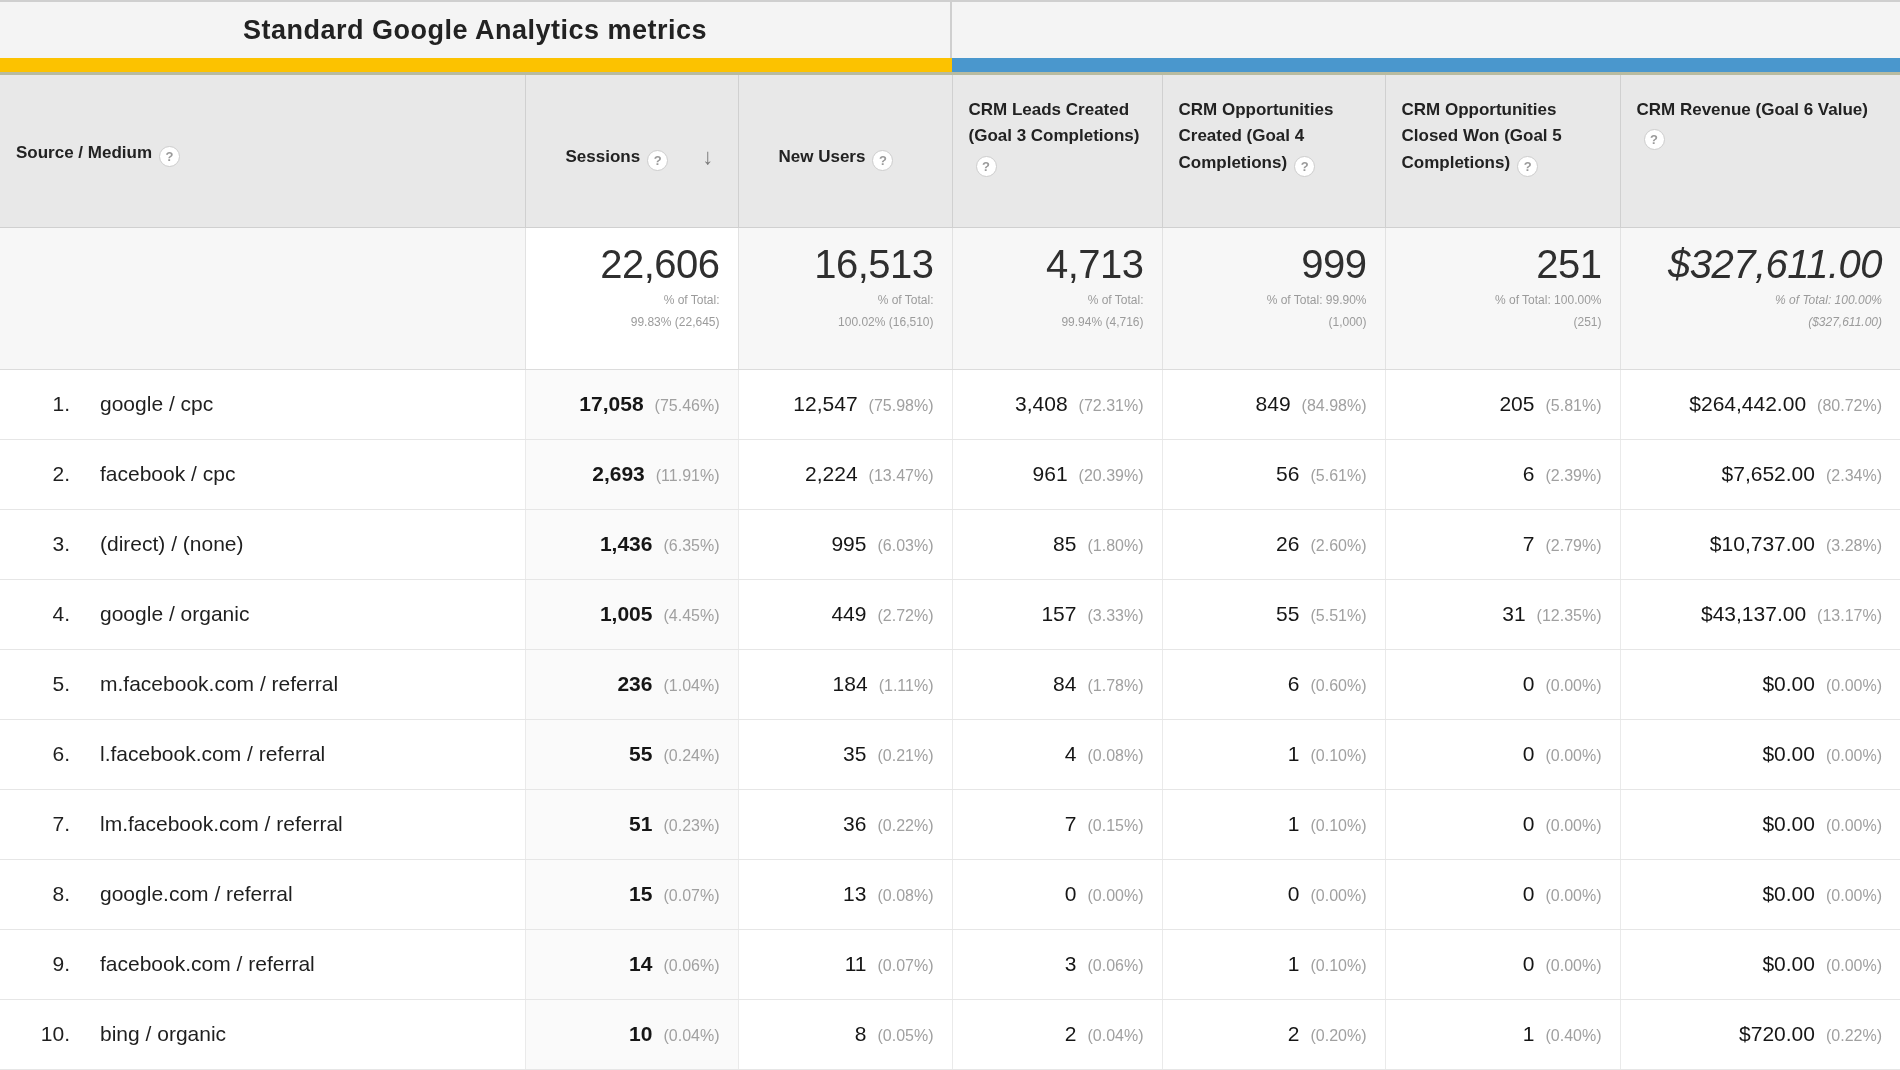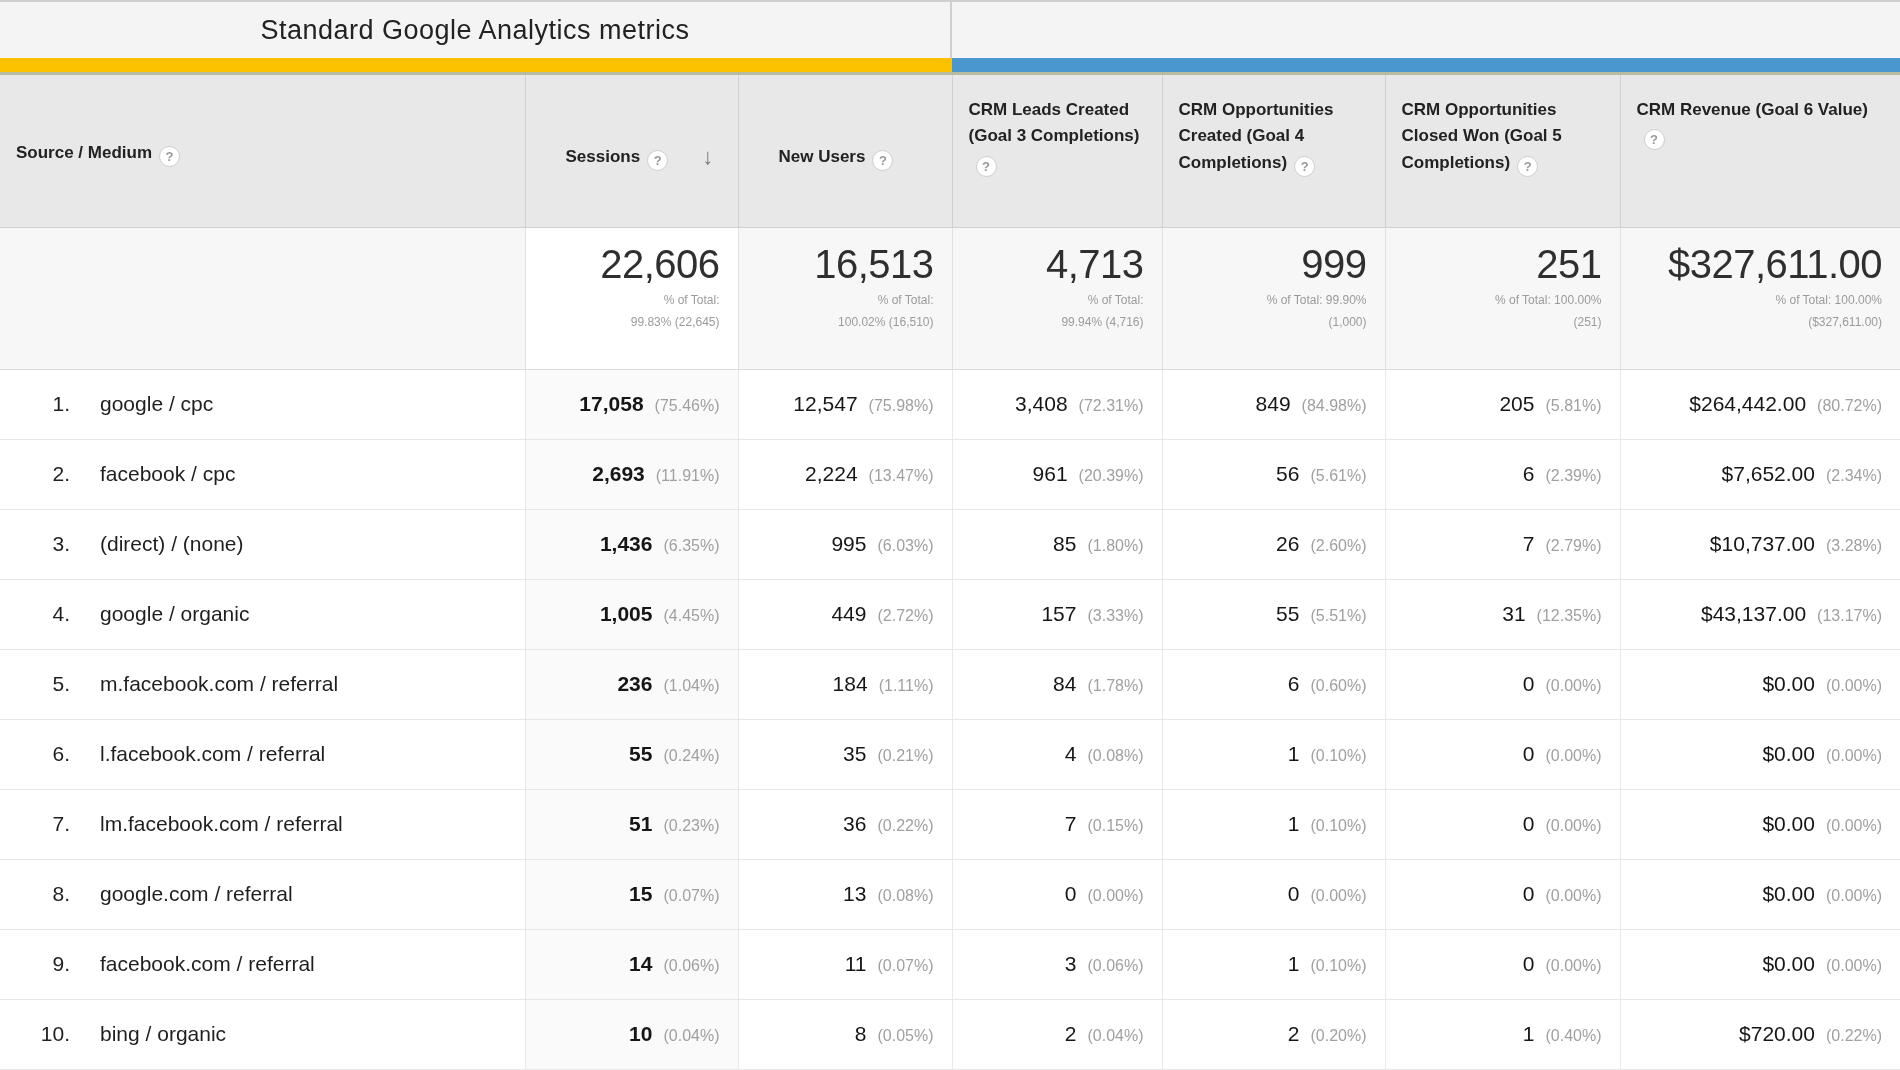--- a/index.html
+++ b/index.html
@@ -30,21 +30,21 @@
     display: flex;
     align-items: center;
     justify-content: center;
     height: 100%;
     background: #f4f4f4;
   }
   .group-cell.ga  { width: 952px; border-right: 2px solid #cfcfcf; }
   .group-cell.crm { width: 948px; }
   .group-title {
     font-size: 27px;
-    font-weight: normal;
+    font-weight: bold;
     color: #222222;
     letter-spacing: 0.5px;
     white-space: nowrap;
   }
 
   
   .accent-band { display: flex; width: 1900px; height: 14px; }
   .accent { height: 14px; }
   .accent.yellow { width: 952px; background: #fcc200; }
   .accent.blue   { width: 948px; background: #4a97cd; }
@@ -122,21 +122,21 @@
   
   tr.summary td {
     background: #f7f7f7;
     border-right: 1px solid #e2e2e2;
     border-bottom: 1px solid #dcdcdc;
     padding: 14px 18px 16px 18px;
     height: 142px;
     vertical-align: top;
     text-align: right;
   }
-  tr.summary td.last { border-right: none; }
+  tr.summary td.last { border-right: none; font-style: italic; }
   tr.summary td.src-cell { background: #f7f7f7; }
   tr.summary td.sessions-cell { background: #ffffff; margin-left: 36px; }
 
   .sum-big {
     font-size: 40px;
     color: #2f2f2f;
     font-weight: normal;
     line-height: 1.12;
     white-space: nowrap;
     letter-spacing: -0.5px;

